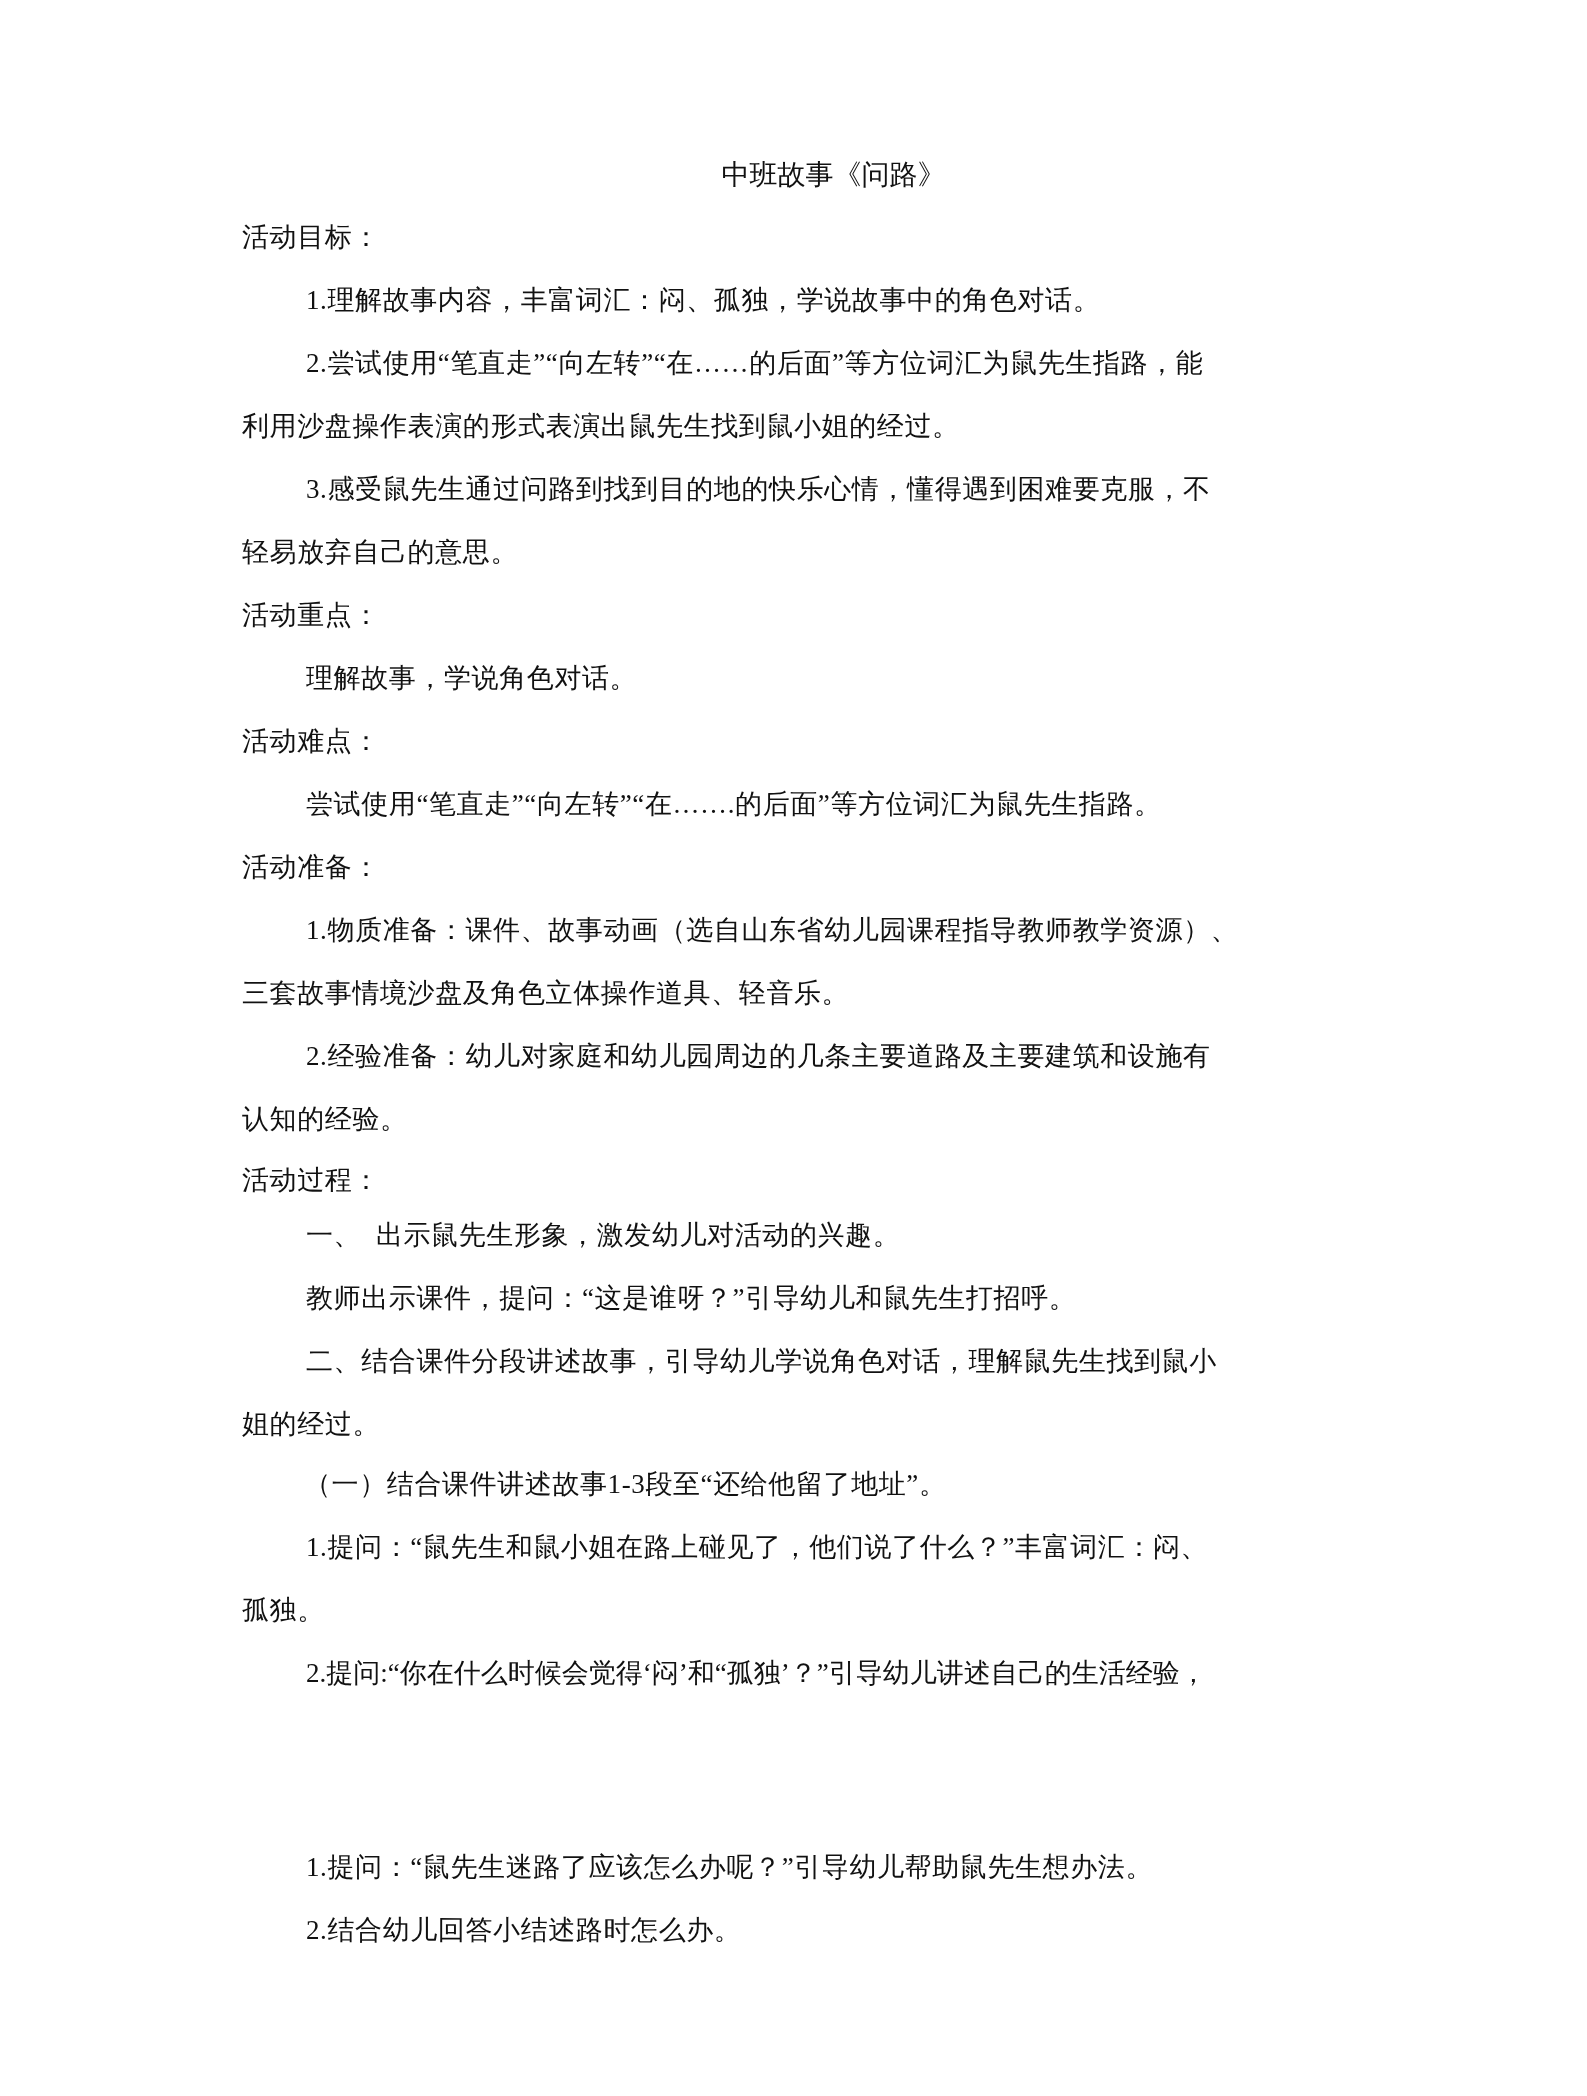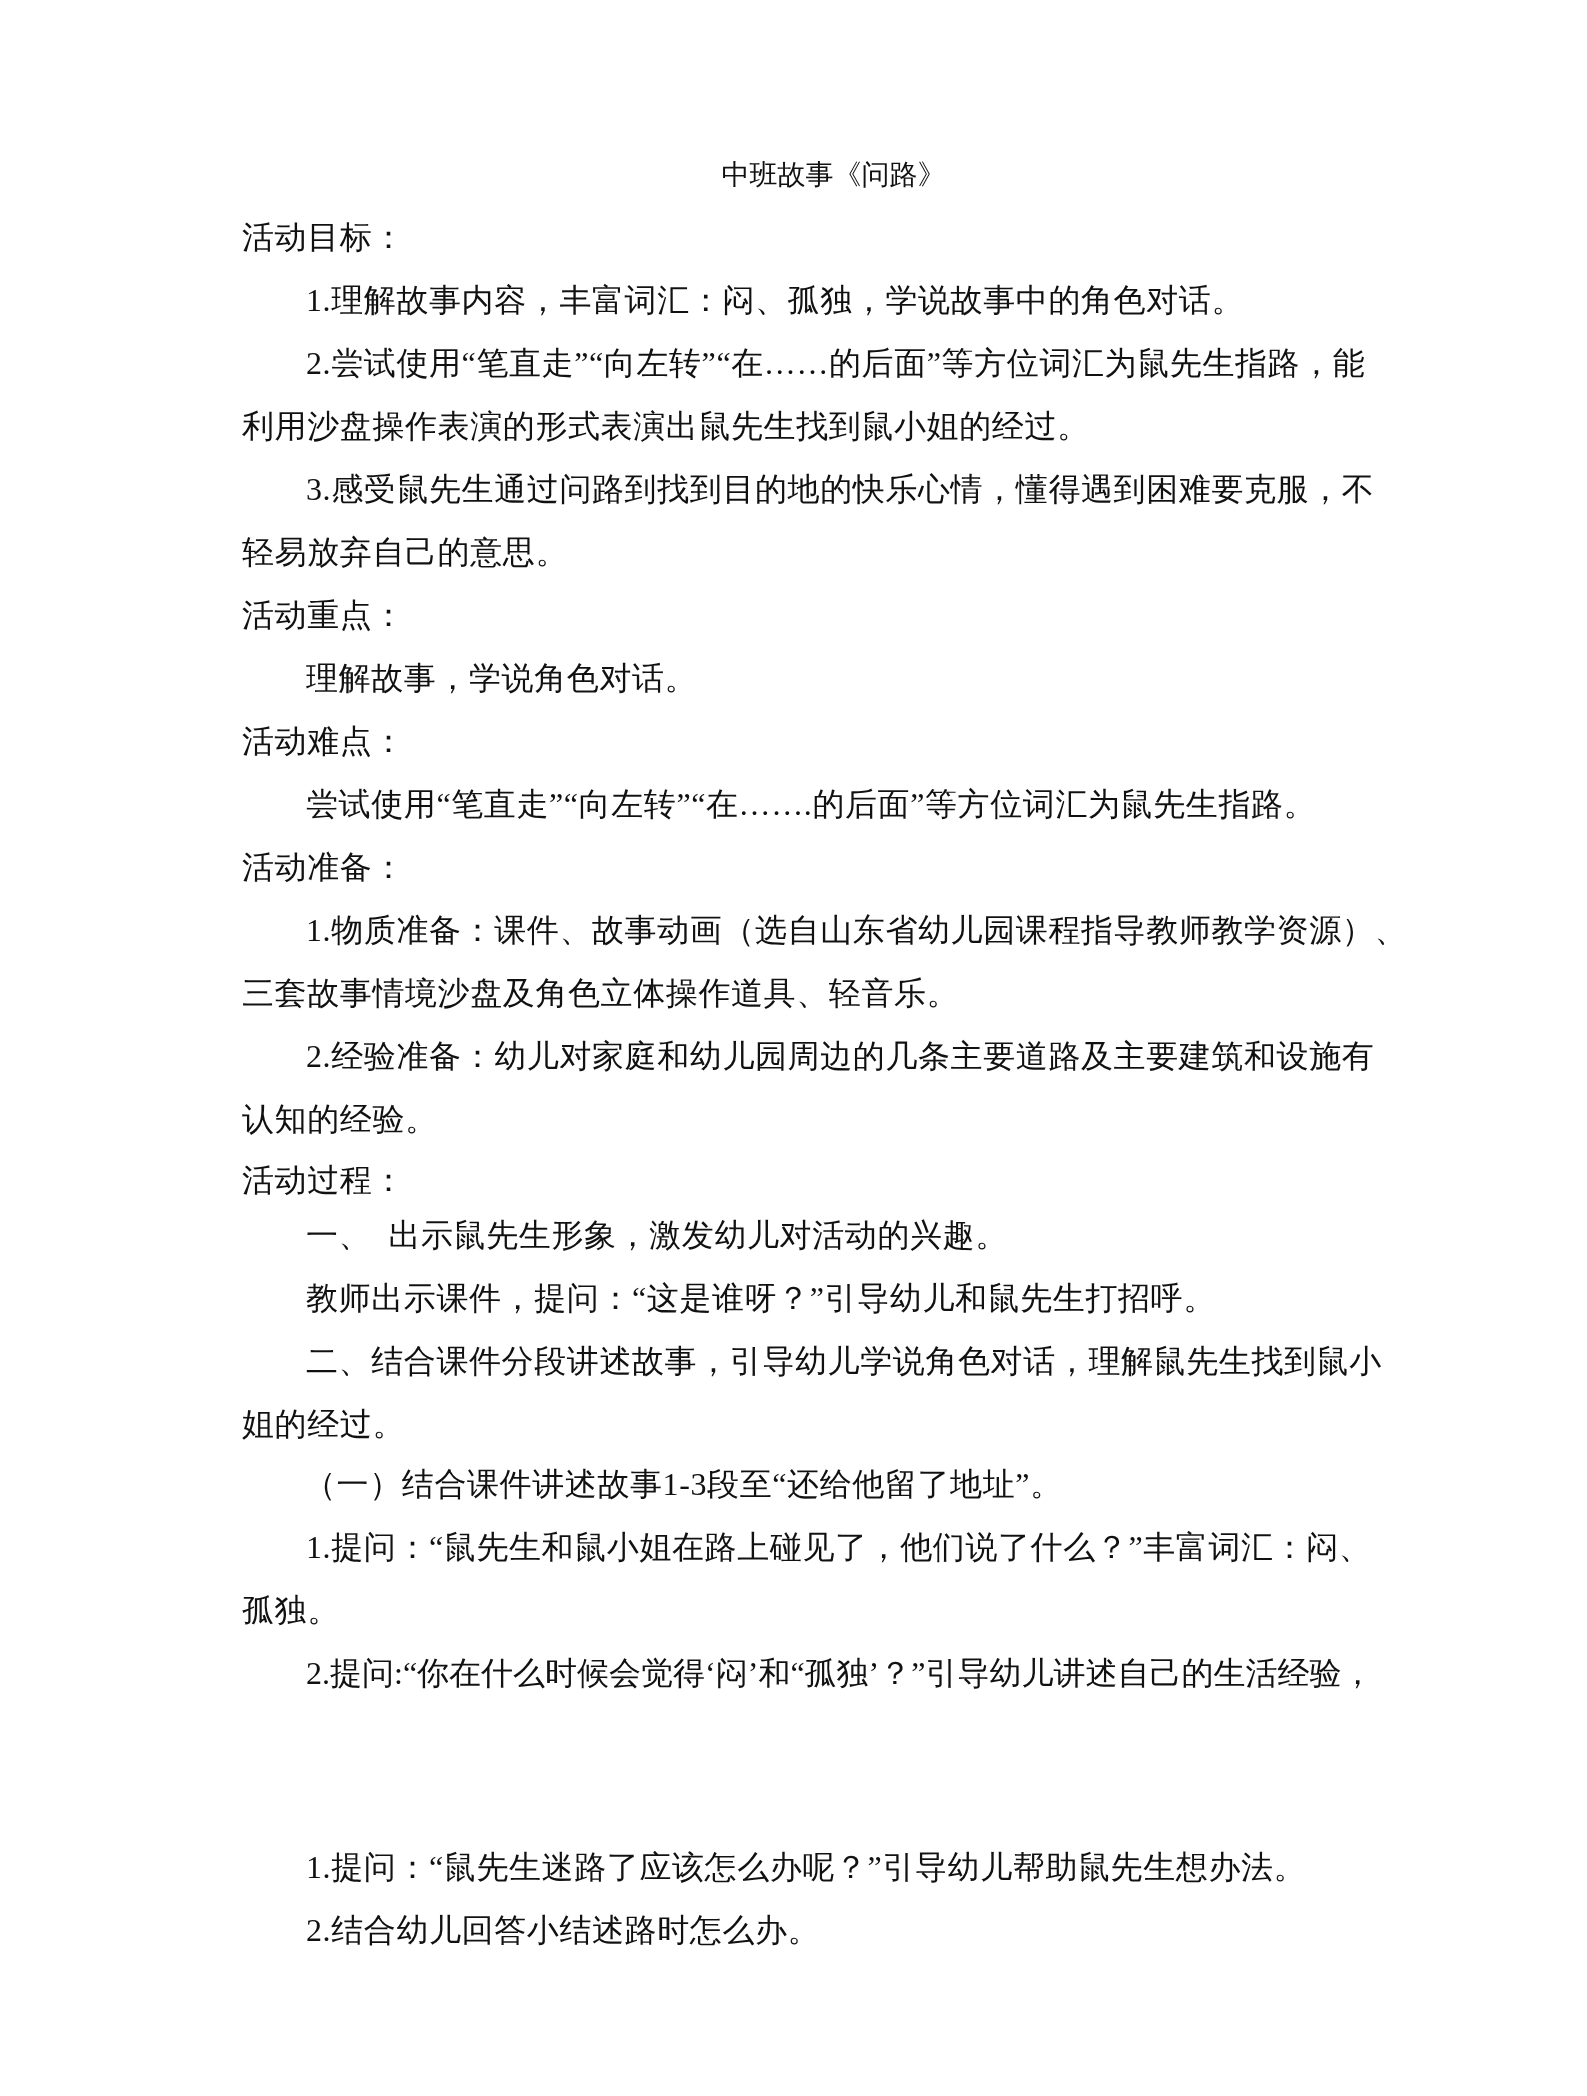--- a/index.html
+++ b/index.html
@@ -29,21 +29,21 @@
     width: 1587px;
     text-align: center;
     padding-left: 80px;
     box-sizing: border-box;
     font-size: 28px;
     line-height: 34px;
     white-space: nowrap;
   }
   .line {
     position: absolute;
-    font-size: 32px;
+    font-size: 27px;
     line-height: 34px;
     white-space: nowrap;
     letter-spacing: 0.6px;
   }
   .flush { left: 242px; }
   .indent { left: 306px; }
   .indent2 { left: 304px; text-align: right; }
 </style>
 </head>
 <body>

